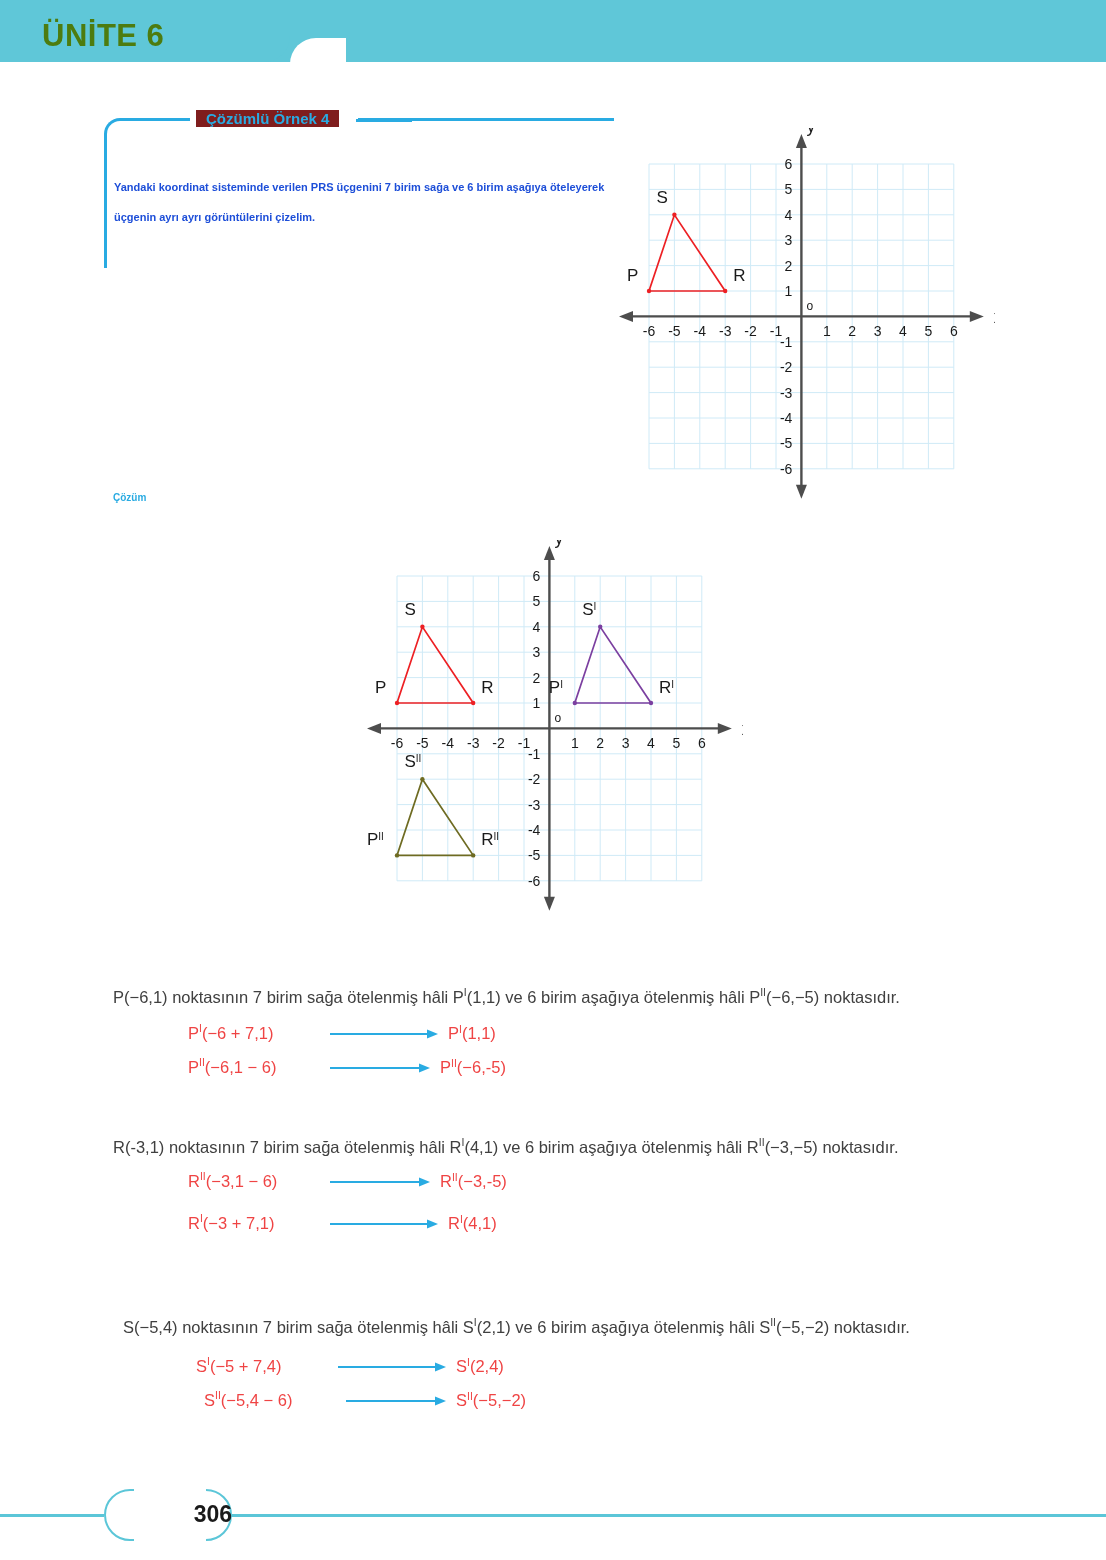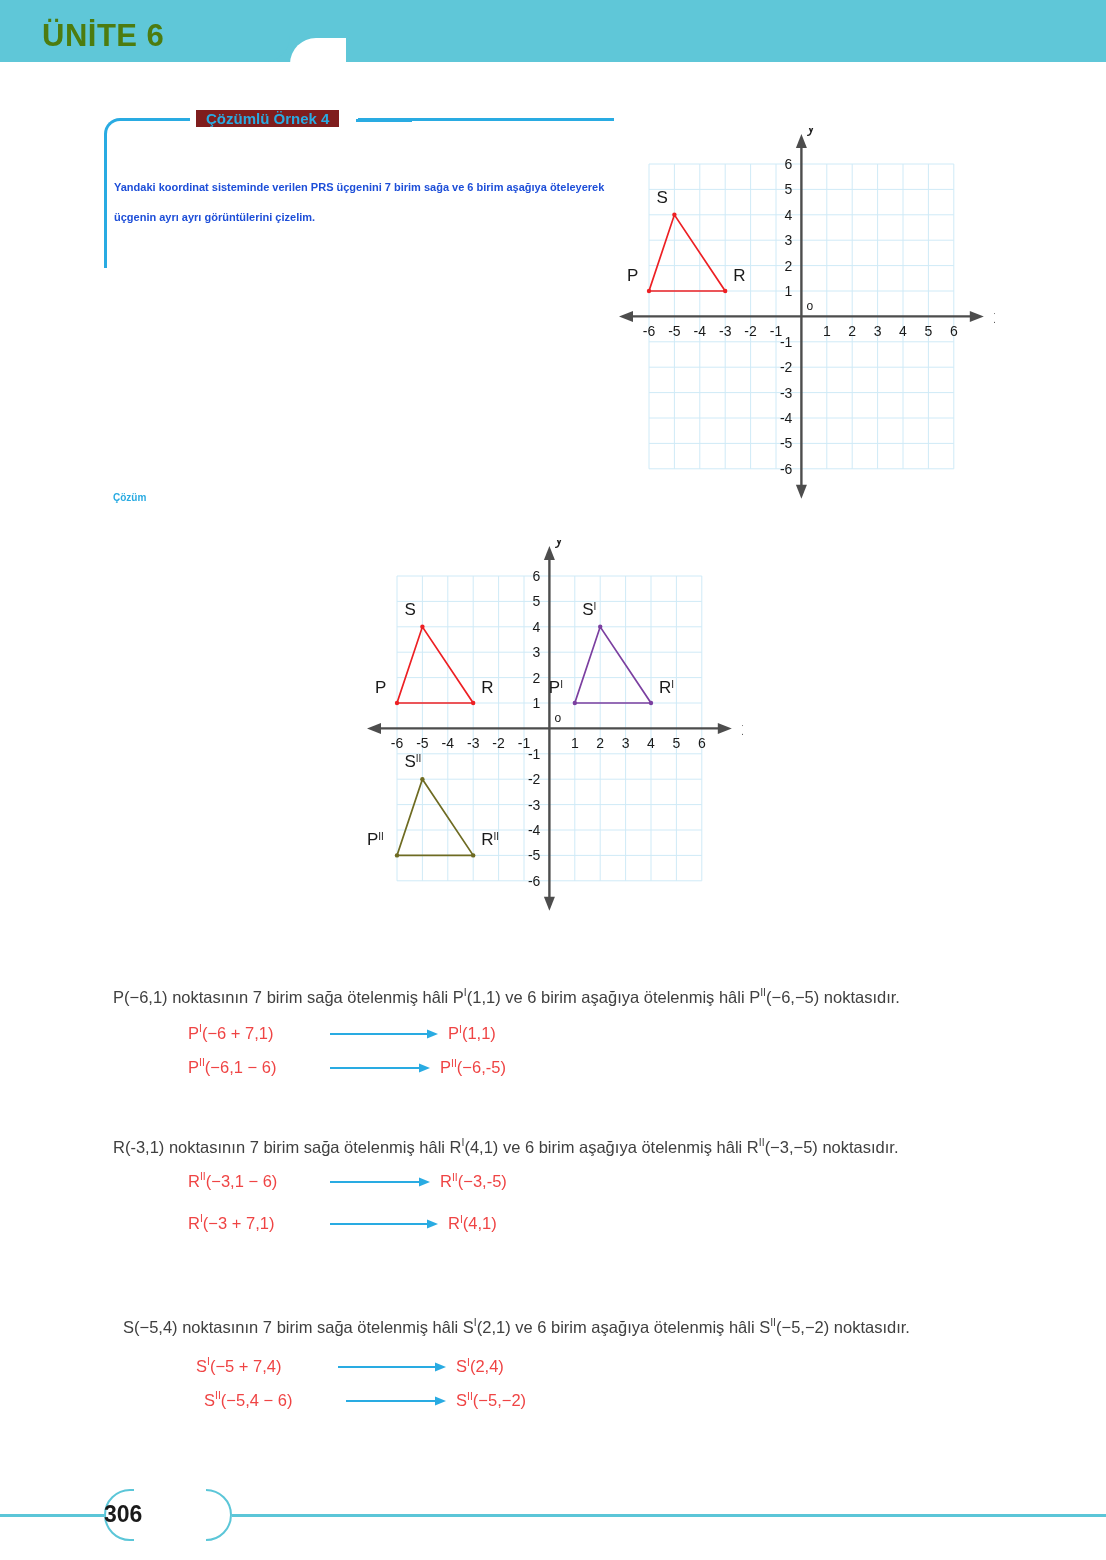--- a/index.html
+++ b/index.html
@@ -154,21 +154,21 @@
   .footer-cap-mask-bottom {
     position: absolute;
     left: 134px; top: 1536px;
     width: 72px; height: 8px;
     background: #ffffff;
   }
   .page-number {
     position: absolute;
     left: 104px; top: 1501px;
     width: 128px;
-    text-align: left;
+    text-align: right;
     font-size: 23px;
     font-weight: bold;
     color: #1a1a1a;
   }
 </style>
 </head>
 <body>
 
 <div class="header-band"></div>
 <div class="header-notch-white"></div>

